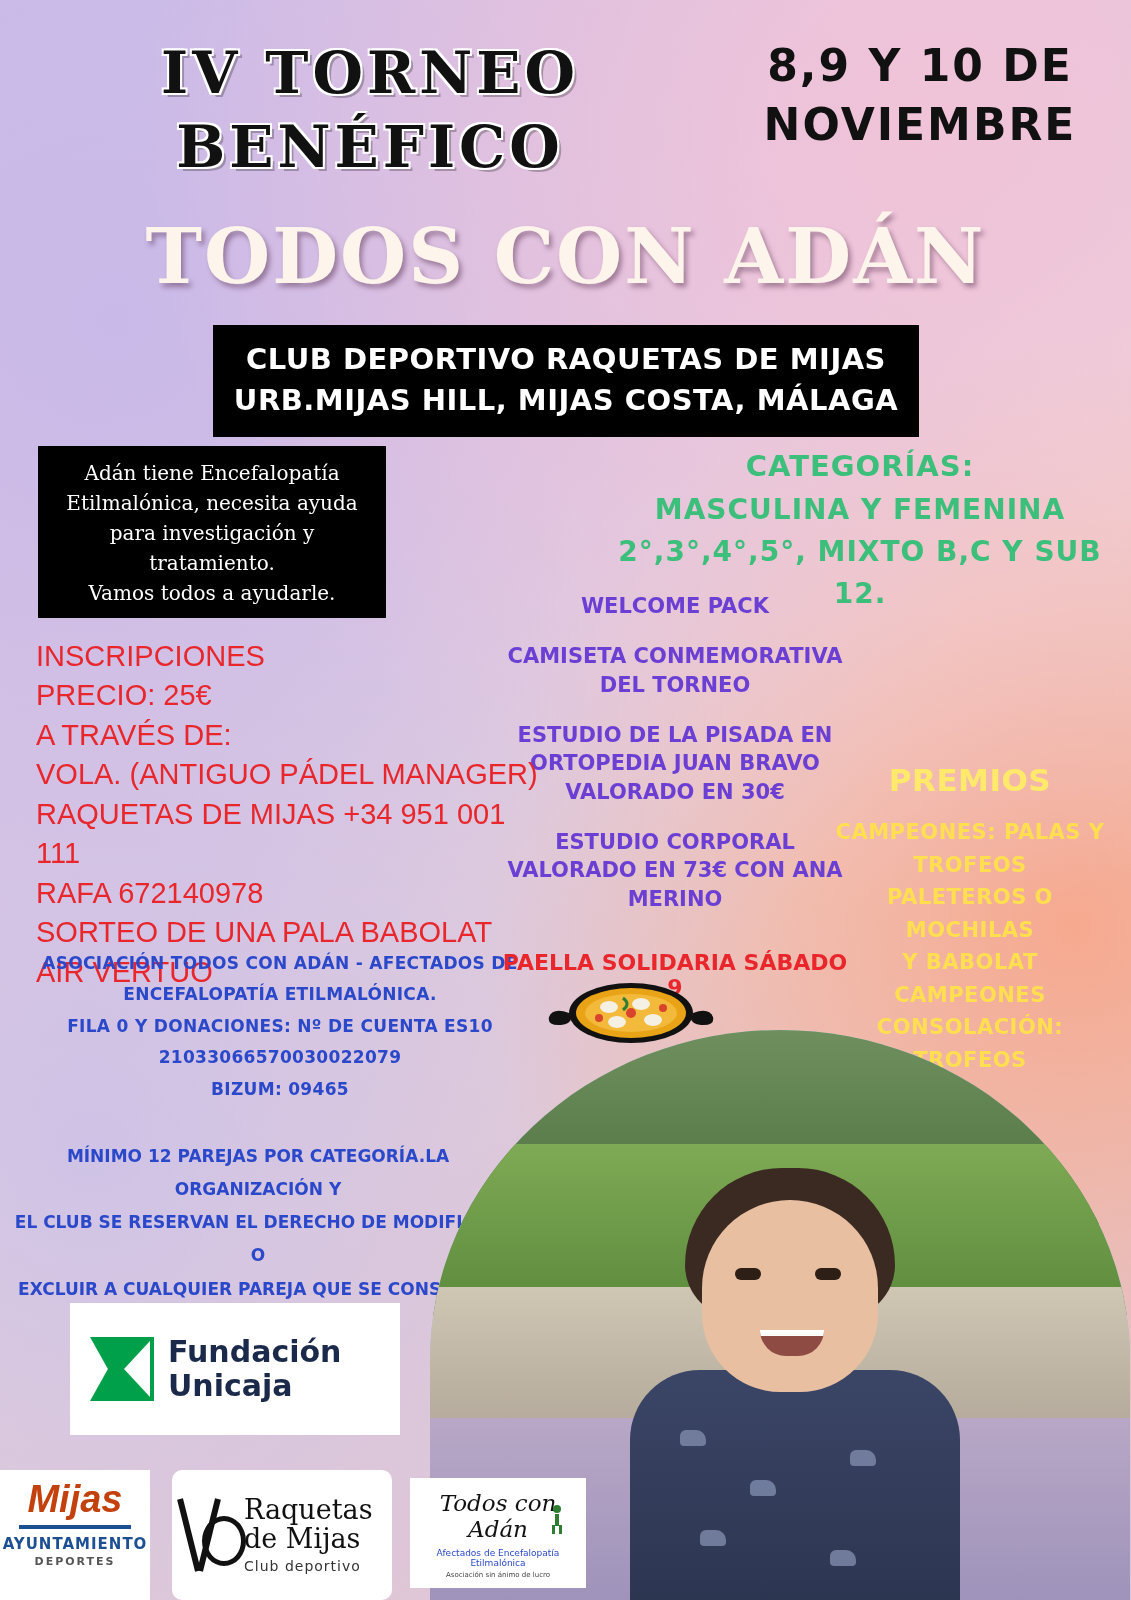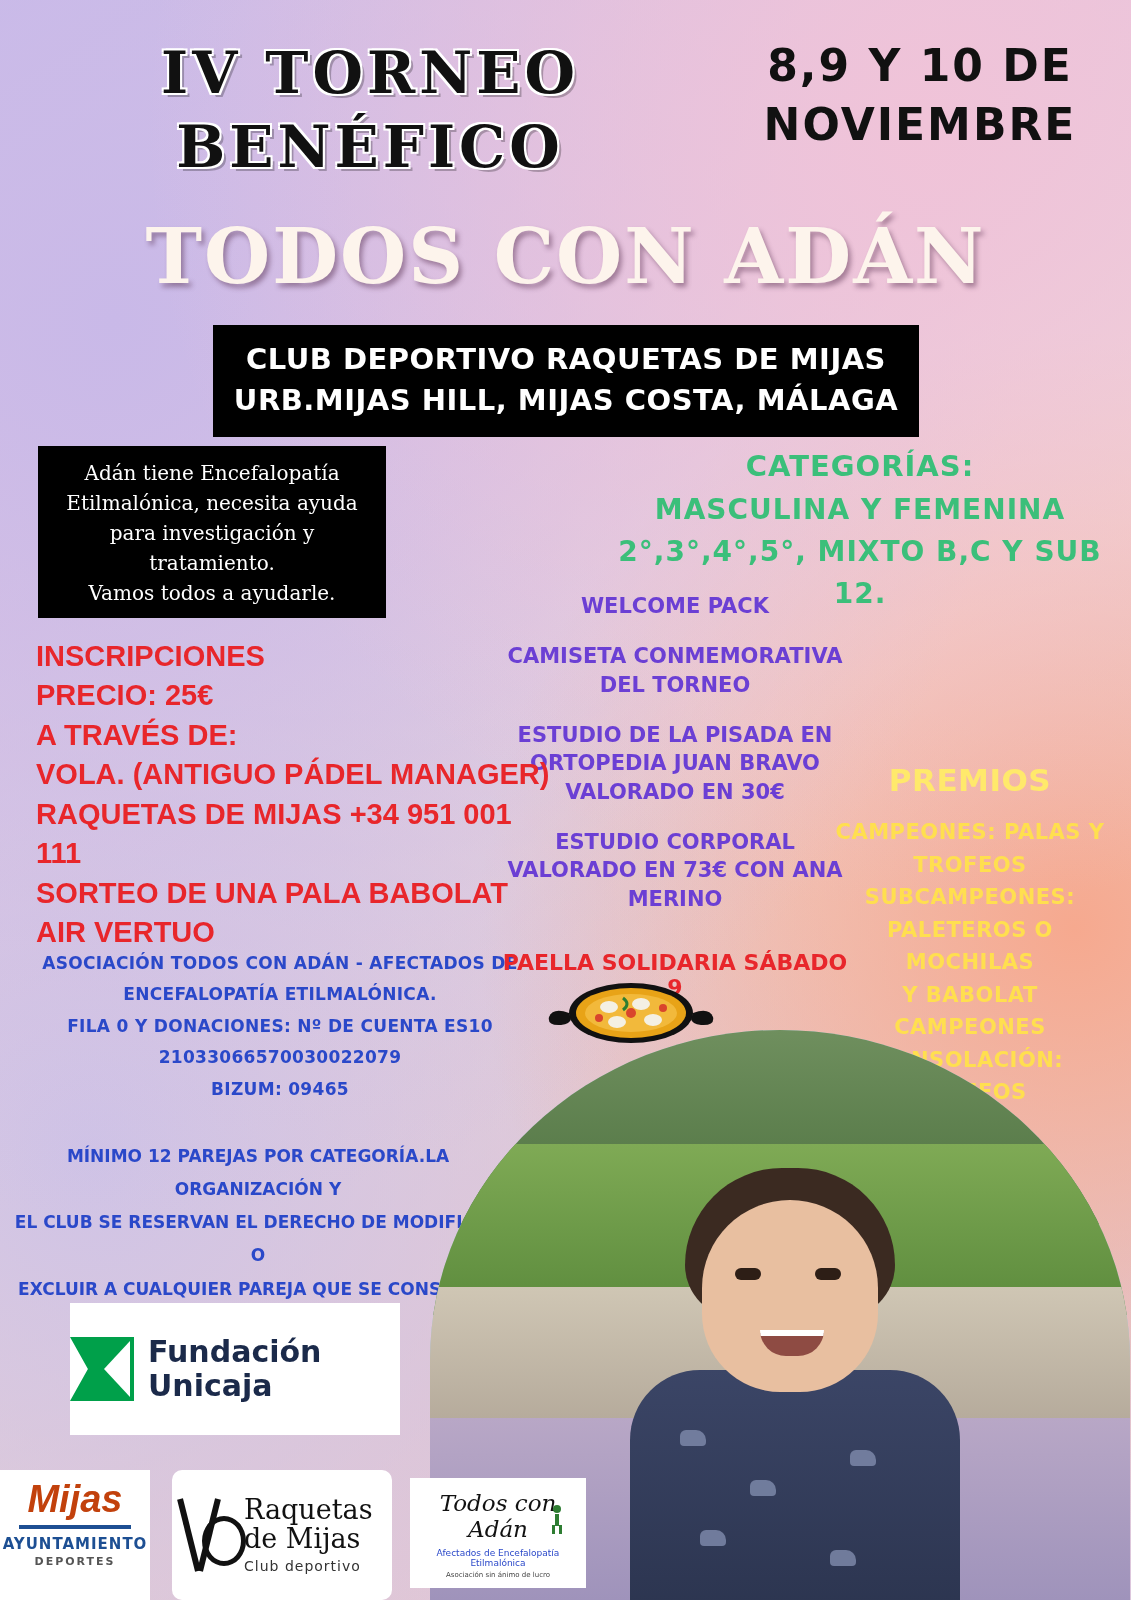--- a/index.html
+++ b/index.html
@@ -135,21 +135,21 @@
   .pack .blk { margin-bottom: 22px; }
 
   
   .inscripciones {
     position: absolute;
     left: 36px;
     top: 637px;
     width: 520px;
     color: #e8262b;
     font-family: "Liberation Sans", sans-serif;
-    font-weight: bold;
+    font-weight: normal;
     font-size: 29px;
     line-height: 1.36;
   }
 
   
   .assoc {
     position: absolute;
     left: 30px;
     top: 948px;
     width: 500px;
@@ -277,20 +277,21 @@
   .sponsor-unicaja {
     position: absolute;
     left: 70px;
     top: 1303px;
     width: 330px;
     height: 132px;
     background: #fff;
     display: flex;
     align-items: center;
     gap: 14px;
+    padding-left: 20px;
     box-sizing: border-box;
   }
   .unicaja-mark { width: 64px; height: 64px; position: relative; }
   .unicaja-mark .sq { position: absolute; left: 0; top: 0; width: 64px; height: 64px; background: #00a04a; clip-path: polygon(0 0, 100% 0, 100% 100%, 0 100%, 28% 50%); }
   .unicaja-mark .wedge { position: absolute; left: 34px; top: 4px; width: 26px; height: 56px; background: #fff; clip-path: polygon(100% 0, 100% 100%, 0 50%); }
   .unicaja-text {
     font-family: "DejaVu Sans", sans-serif;
     font-weight: bold;
     font-size: 30px;
     line-height: 1.12;
@@ -423,20 +424,21 @@
       <div>MERINO</div>
     </div>
   </div>
 
   <div class="inscripciones">
     <div>INSCRIPCIONES</div>
     <div>PRECIO: 25€</div>
     <div>A TRAVÉS DE:</div>
     <div>VOLA. (ANTIGUO PÁDEL MANAGER)</div>
     <div>RAQUETAS DE MIJAS +34 951 001 111</div>
+    <div>RAFA 672140978</div>
     <div>SORTEO DE UNA PALA BABOLAT</div>
     <div>AIR VERTUO</div>
   </div>
 
   <div class="assoc">
     <div>ASOCIACIÓN TODOS CON ADÁN - AFECTADOS DE</div>
     <div>ENCEFALOPATÍA ETILMALÓNICA.</div>
     <div>FILA 0 Y DONACIONES: Nº DE CUENTA ES10</div>
     <div>21033066570030022079</div>
     <div>BIZUM: 09465</div>
@@ -447,21 +449,20 @@
     <div>EL CLUB SE RESERVAN EL DERECHO DE MODIFICAR O</div>
     <div>EXCLUIR A CUALQUIER PAREJA QUE SE CONSIDERE FUERA</div>
     <div>DE SU CATEGORÍA.</div>
   </div>
 
   <div class="premios">
     <div class="p-title">PREMIOS</div>
     <div class="p-body">
       <div>CAMPEONES: PALAS Y</div>
       <div>TROFEOS</div>
-      <div>SUBCAMPEONES:</div>
       <div>PALETEROS O MOCHILAS</div>
       <div>Y BABOLAT</div>
       <div>CAMPEONES</div>
       <div>CONSOLACIÓN: TROFEOS</div>
     </div>
   </div>
 
   <div class="paella-text">PAELLA SOLIDARIA SÁBADO 9</div>
   <svg class="paella-icon" viewBox="0 0 172 66">
     <ellipse cx="86" cy="33" rx="62" ry="30" fill="#111"></ellipse>

